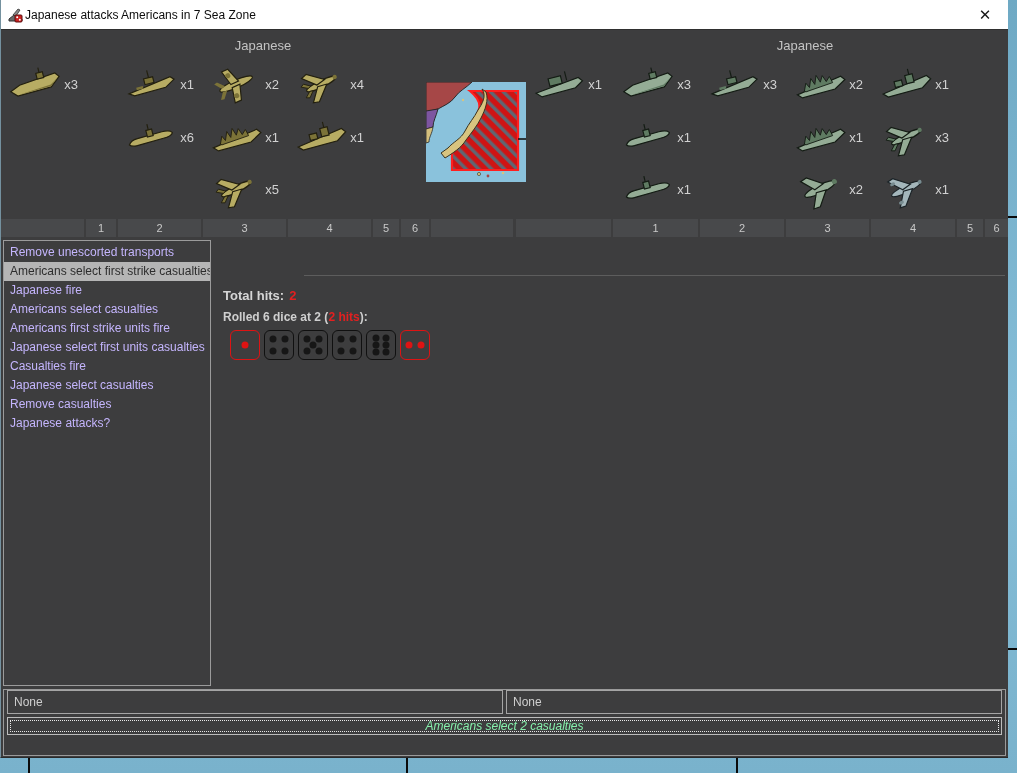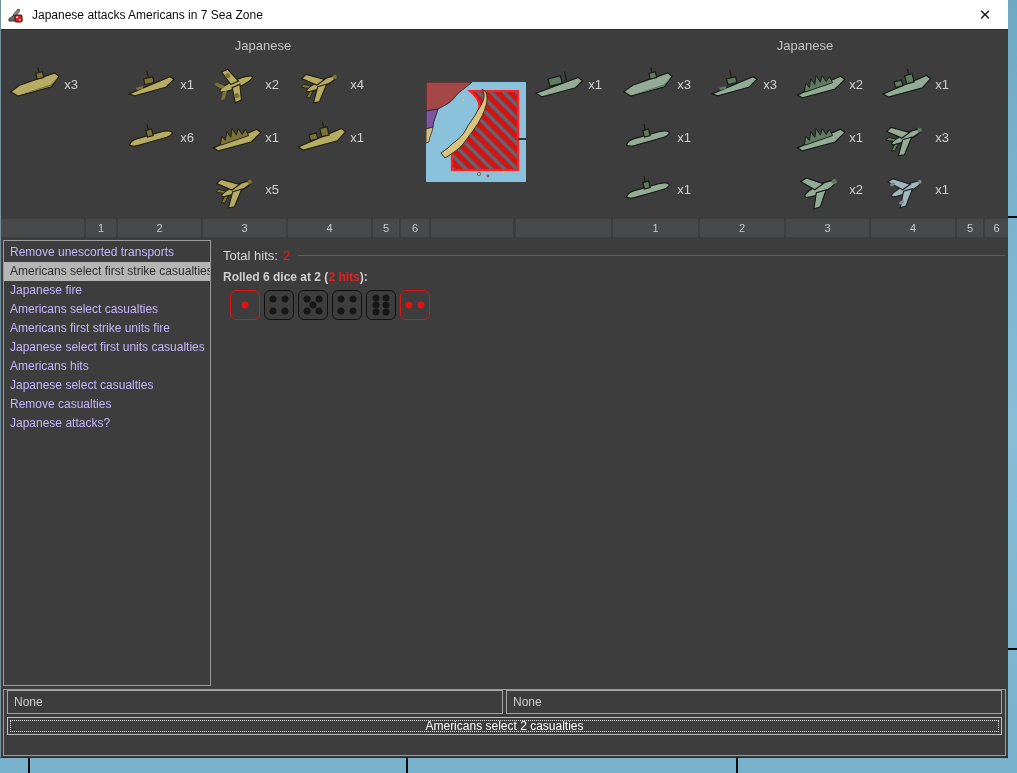--- a/index.html
+++ b/index.html
@@ -9,21 +9,21 @@
             background:linear-gradient(180deg,#6ea9c4 0%,#86bed8 55%,#79b2cc 100%); }
   .bg-line-v { position:absolute; width:2px; height:15px; bottom:0; background:#0b0b0b; }
   .bg-line-h { position:absolute; height:2px; width:9px; left:1008px; background:#0b0b0b; }
 
   .dialog { position:absolute; left:0; top:0; width:1008px; height:758px;
             background:#3d3d3e; border-left:1px solid #74919f; border-bottom:1px solid #2a2a2a; }
 
   .titlebar { height:30px; background:#ffffff; display:flex; align-items:center;
               padding:0 6px; border-bottom:1px solid #2f2f2f; }
   .app-icon { width:18px; height:18px; display:inline-block; }
-  .title-text { font-size:12px; color:#0c0c0c; margin-left:7px; }
+  .title-text { font-size:12px; color:#0c0c0c; }
   .close-btn { margin-left:auto; width:34px; height:28px; display:flex; align-items:center;
                justify-content:center; font-size:15px; color:#141414; cursor:default; }
 
   
   .units-area { position:relative; height:208px; }
   .side-label { position:absolute; top:8px; transform:translateX(-50%);
                 font-size:13px; color:#c3c3c3;margin-left:40px; }
   .unit-stack { position:absolute; transform:translateX(-50%);
                 display:flex; align-items:center; height:48px; }
   .unit-icon svg { display:block; }
@@ -38,21 +38,21 @@
   
   .mid-area { position:relative; height:452px; }
   .steps-list { position:absolute; left:2px; top:2px; width:208px; height:446px;
                 border:1px solid #9b9b9b; background:#3d3d3e; padding-top:2px; overflow:hidden; }
   .step-item { height:19px; line-height:19px; padding-left:6px; font-size:12px;
                color:#c4b5fd; white-space:nowrap; }
   .step-item.selected { background:#b5b5b5; color:#2d2d2d; }
 
   .details { position:absolute; left:215px; top:0; right:1px; }
   .total-row { display:flex; align-items:center; padding:10px 2px 0 7px; }
-  .bold { font-weight:normal; }
+  .bold { font-weight:bold;margin-top:40px; }
   .red { color:#e22020; }
   .light { color:#d6d6d6; }
   .total-label { font-size:13px; }
   .hline { flex:1; border-top:1px solid #5d5d5d; margin-left:8px; }
   .rolled-row { padding:7px 0 0 7px; font-size:12px; font-weight:bold; color:#cfcfcf; }
   .dice-row { display:flex; padding:6px 0 0 14px; }
   .die { position:relative; width:30px; height:30px; border-radius:6px; margin-right:4px; }
   .die.hit  { border:1px solid #de1313; }
   .die.miss { border:1px solid #101010; }
   .pip { position:absolute; width:7px; height:7px; border-radius:50%;
@@ -63,22 +63,22 @@
   
   .cas-panel { position:absolute; left:2px; right:2px; bottom:1px; height:67px;
                border:1px solid #9a9a9a; background:#3d3d3e; padding:0 3px; }
   .cas-title { text-align:center; font-size:13px; font-weight:bold; color:#dedede;
                line-height:20px; margin-top:1px; }
   .cas-boxes { display:flex; gap:3px; height:24px; }
   .cas-box { flex:1; border:1px solid #a5a5a5; color:#cfcfcf; font-size:12px;
              line-height:22px; padding-left:6px; }
   .select-btn { display:block; width:100%; height:18px; margin-top:3px;
                 background:#3d3d3e; border:1px solid #bcbcbc; outline:1px dotted #e8e8e8;
-                outline-offset:-4px; color:#ffffff; font-size:12px;
-                font-family:"Liberation Sans", sans-serif; line-height:14px; padding:0; }
+                outline-offset:-4px; color:#86efac; font-size:12px;
+                font-family:"Liberation Sans", sans-serif; line-height:14px; padding:0;font-style:italic; }
 </style>
 </head>
 <body>
 
 <div class="screen">
 
   <div class="bg-line-v" style="left:28px"></div>
   <div class="bg-line-v" style="left:406px"></div>
   <div class="bg-line-v" style="left:736px"></div>
   <div class="bg-line-h" style="top:216px"></div>
@@ -395,21 +395,21 @@
       </div>
 
     <div class="mid-area">
       <div class="steps-list" id="steps-list">
           <div class="step-item">Remove unescorted transports</div>
           <div class="step-item selected">Americans select first strike casualties</div>
           <div class="step-item">Japanese fire</div>
           <div class="step-item">Americans select casualties</div>
           <div class="step-item">Americans first strike units fire</div>
           <div class="step-item">Japanese select first units casualties</div>
-          <div class="step-item">Americans hits</div>
+          <div class="step-item">Casualties fire</div>
           <div class="step-item">Japanese select casualties</div>
           <div class="step-item">Remove casualties</div>
           <div class="step-item">Japanese attacks?</div>
         </div>
 
       <div class="details">
         <div class="total-row">
           <span class="bold light total-label">Total hits:</span>
           <span class="bold red total-label" style="margin-left:5px">2</span>
           <span class="hline"></span>

